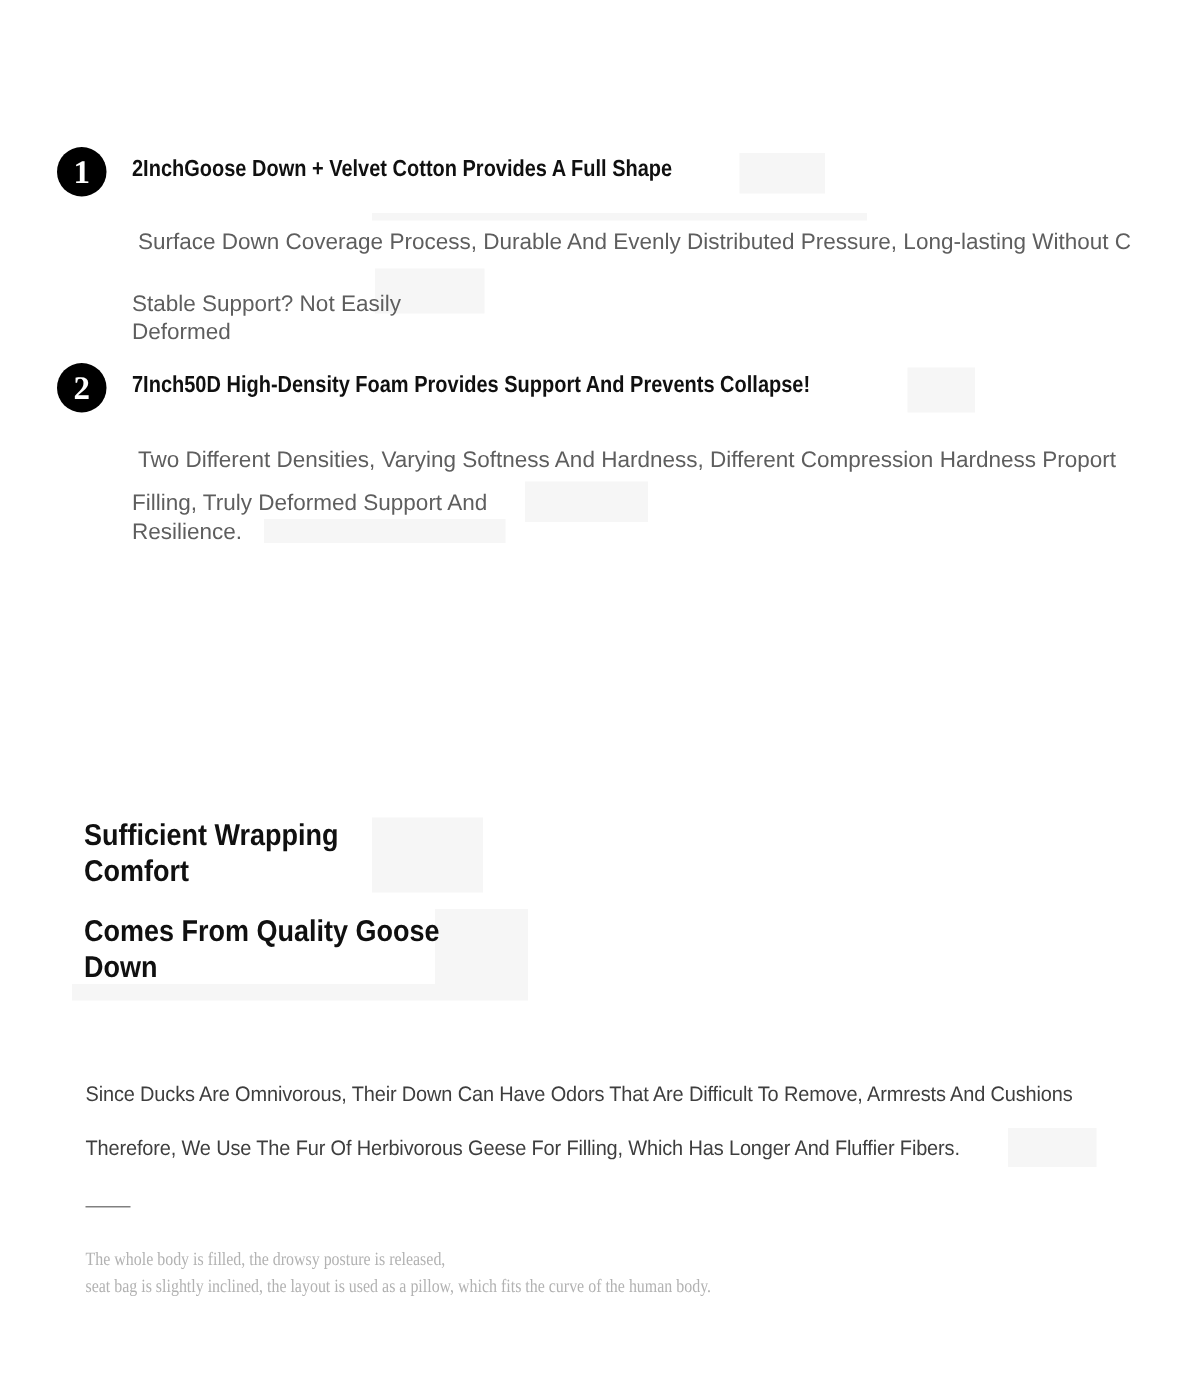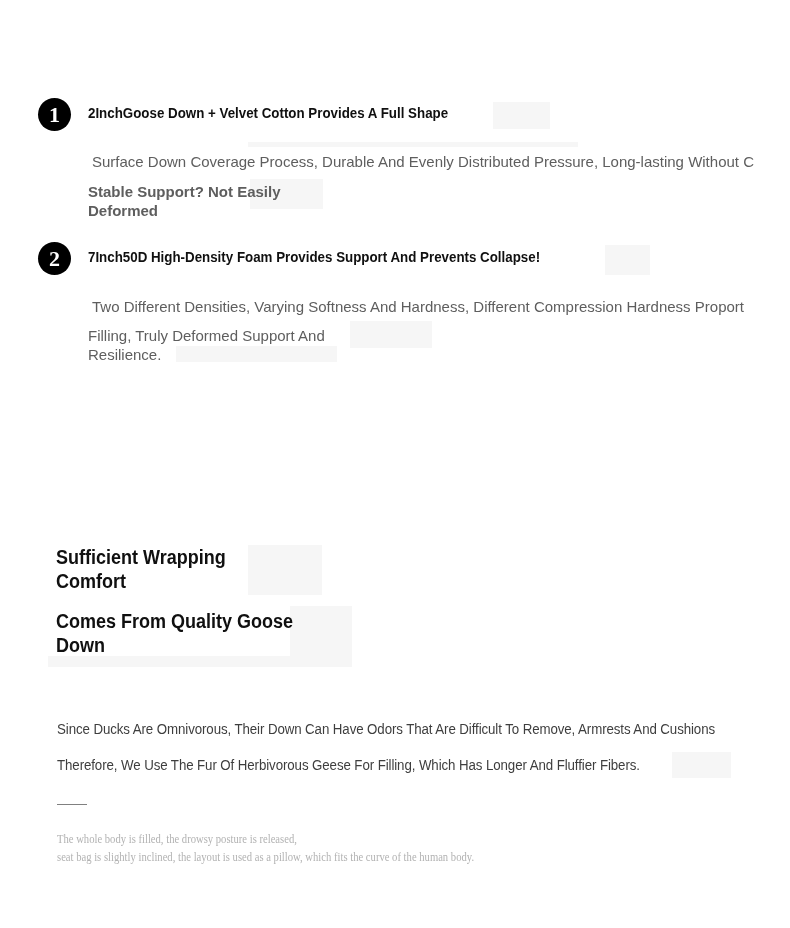--- a/index.html
+++ b/index.html
@@ -63,21 +63,21 @@
   <div class="ph" style="left:248px;top:545px;width:74px;height:50px;"></div>
   <div class="ph" style="left:290px;top:606px;width:62px;height:52px;"></div>
   <div class="ph" style="left:48px;top:656px;width:304px;height:11px;"></div>
   <div class="ph" style="left:672px;top:752px;width:59px;height:26px;"></div>
 
   <div class="badge" style="left:38px;top:98px;">
     <span>1</span>
   </div>
   <div class="feature-title" style="top:104px;">2InchGoose Down + Velvet Cotton Provides A Full Shape</div>
   <div class="desc-long" style="top:153px;text-align:center;">Surface Down Coverage Process, Durable And Evenly Distributed Pressure, Long-lasting Without C</div>
-  <div class="desc-wrap" style="top:183px;width:210px;font-weight:bold;">Stable Support? Not Easily Deformed</div>
+  <div class="desc-wrap" style="top:194px;width:210px;">Stable Support? Not Easily Deformed</div>
 
   <div class="badge" style="left:38px;top:242px;">
     <span>2</span>
   </div>
   <div class="feature-title" style="top:248px;">7Inch50D High-Density Foam Provides Support And Prevents Collapse!</div>
   <div class="desc-long" style="top:298px;">Two Different Densities, Varying Softness And Hardness, Different Compression Hardness Proport</div>
   <div class="desc-wrap" style="top:327px;width:290px;">Filling, Truly Deformed Support And Resilience.</div>
 
   <div class="big-heading" style="top:546px;width:240px;">Sufficient Wrapping Comfort</div>
   <div class="big-heading" style="top:610px;width:300px;">Comes From Quality Goose Down</div>

